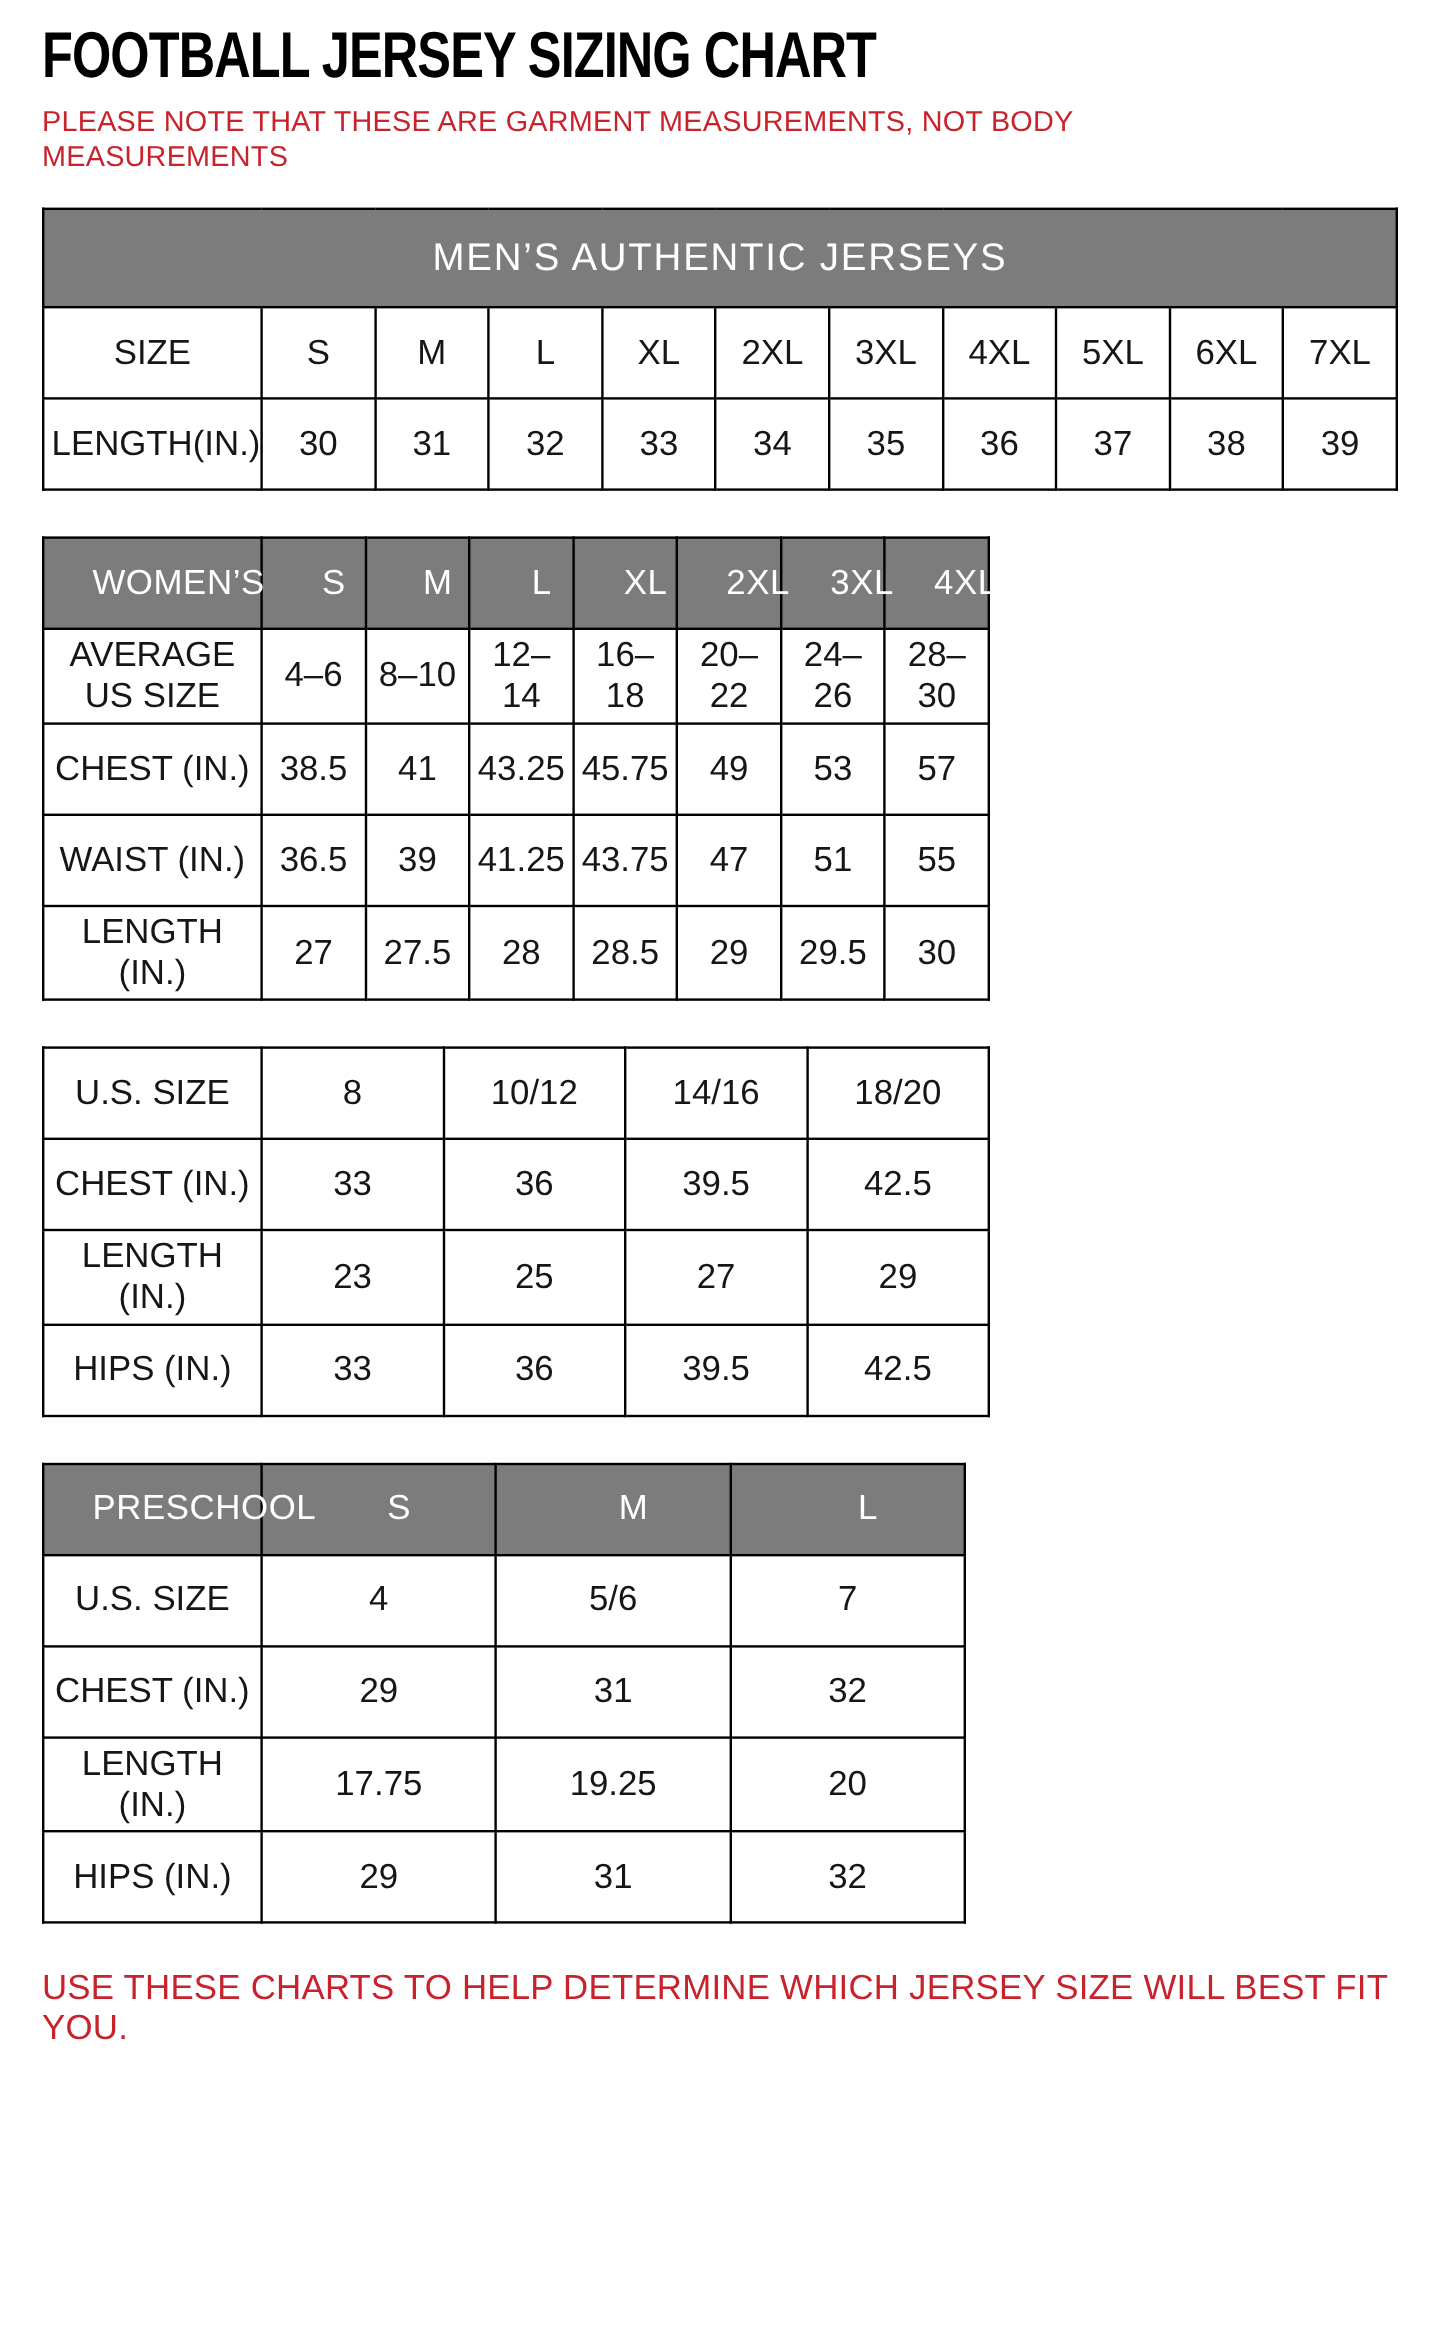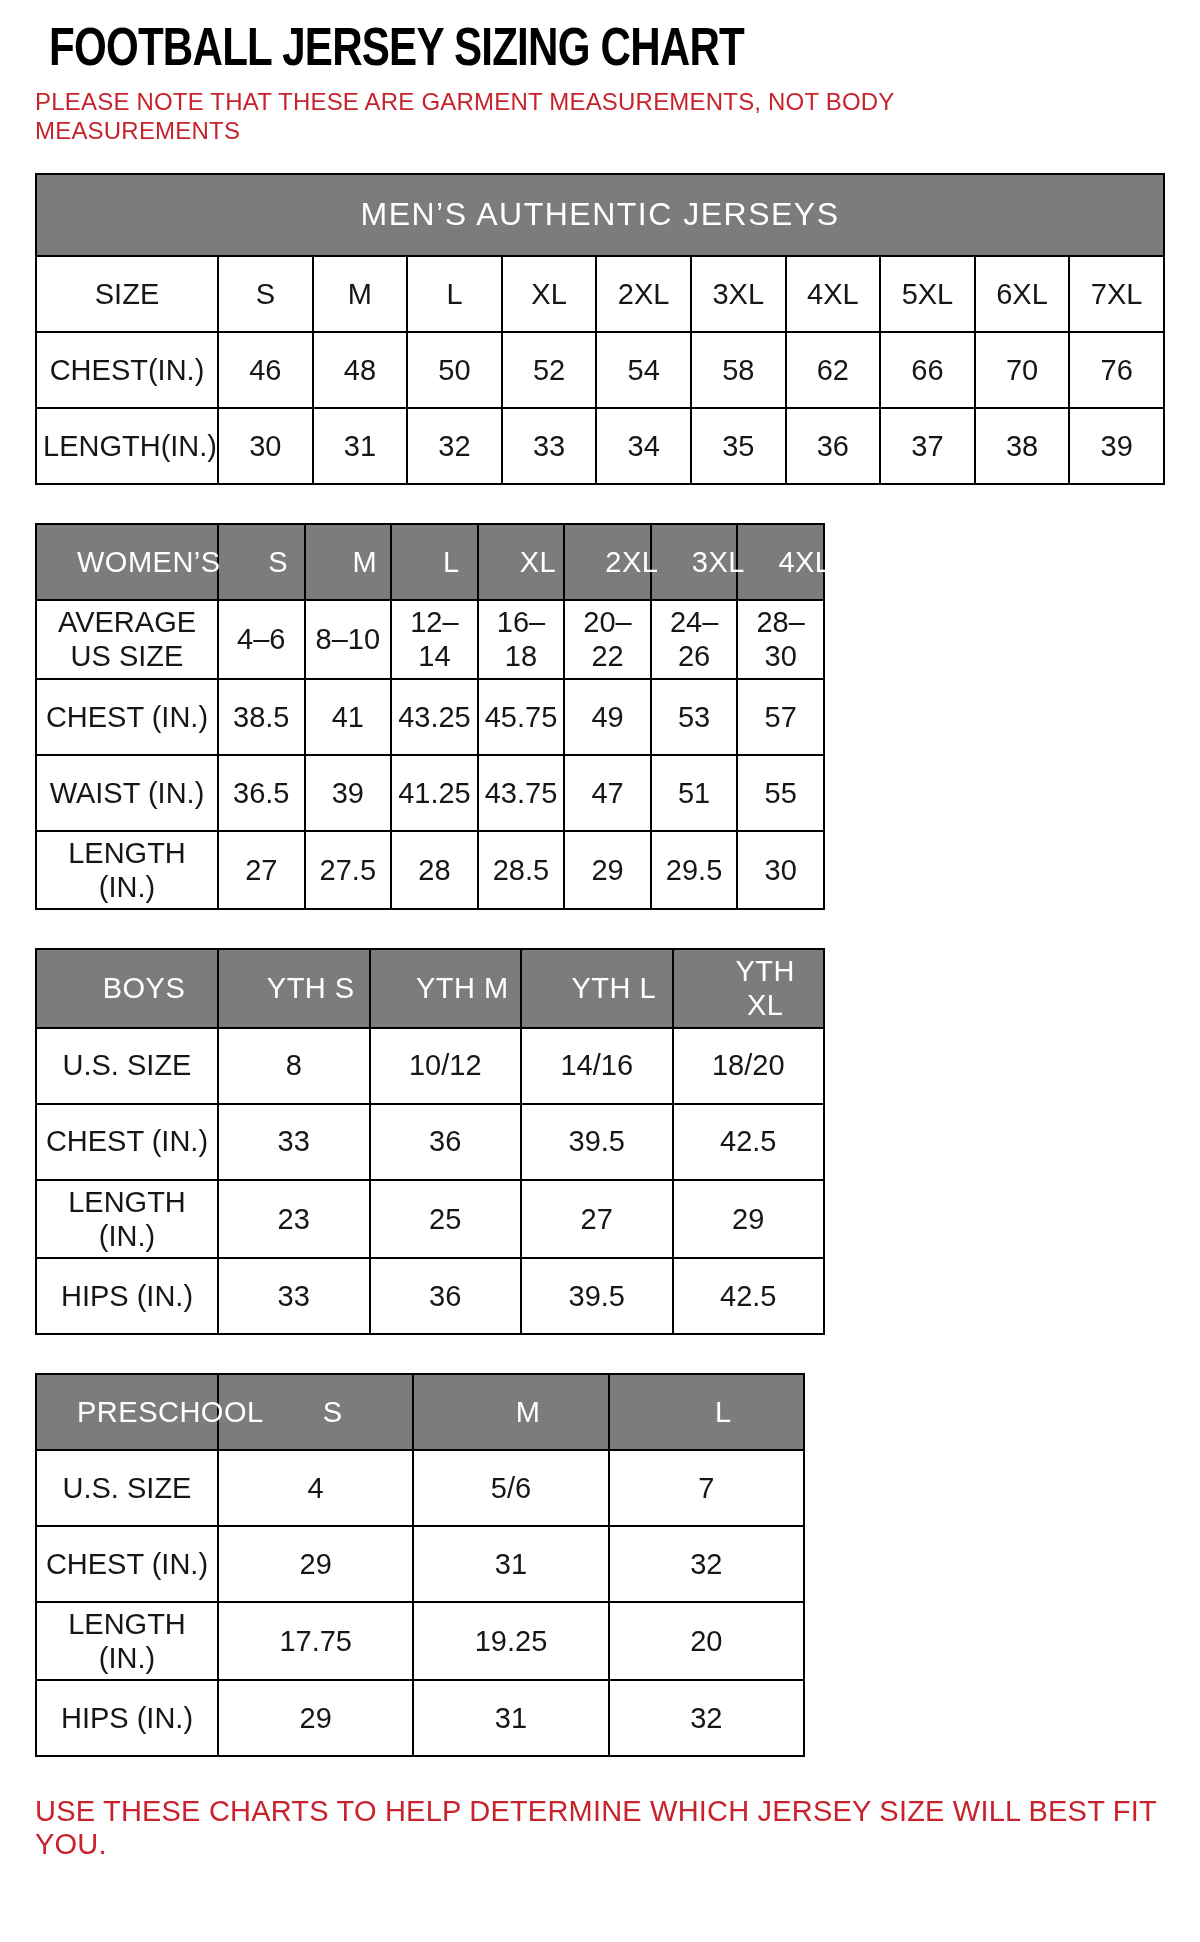--- a/index.html
+++ b/index.html
@@ -13,21 +13,21 @@
   body{
     width:1200px;
     min-height:1942px;
     background:#ffffff;
     font-family:"Liberation Sans","DejaVu Sans",sans-serif;
     color:var(--ink);
   }
   .page{ padding:18px 35px 24px; }
 
   .title{
-    margin:0 14px 12px;
+    margin:0 0 12px;
     font-size:54px;
     line-height:1.05;
     white-space:nowrap;
   }
   .title .condense{
     display:inline-block;
     transform:scaleX(0.78);
     transform-origin:left center;
     font-weight:900;
     letter-spacing:-1px;
@@ -120,33 +120,20 @@
           <td>L</td>
           <td>XL</td>
           <td>2XL</td>
           <td>3XL</td>
           <td>4XL</td>
           <td>5XL</td>
           <td>6XL</td>
           <td>7XL</td>
         </tr>
         <tr>
-          <th class="row-label">CHEST(IN.)</th>
-          <td>46</td>
-          <td>48</td>
-          <td>50</td>
-          <td>52</td>
-          <td>54</td>
-          <td>58</td>
-          <td>62</td>
-          <td>66</td>
-          <td>70</td>
-          <td>76</td>
-        </tr>
-        <tr>
           <th class="row-label">LENGTH(IN.)</th>
           <td>30</td>
           <td>31</td>
           <td>32</td>
           <td>33</td>
           <td>34</td>
           <td>35</td>
           <td>36</td>
           <td>37</td>
           <td>38</td>
@@ -223,27 +210,20 @@
   <table class="size-table boys">
       <colgroup>
         <col class="label-col">
         <col>
         <col>
         <col>
         <col>
       </colgroup>
       <tbody>
         <tr>
-          <th class="head">BOYS</th>
-          <th class="head">YTH S</th>
-          <th class="head">YTH M</th>
-          <th class="head">YTH L</th>
-          <th class="head">YTH XL</th>
-        </tr>
-        <tr>
           <th class="row-label">U.S. SIZE</th>
           <td>8</td>
           <td>10/12</td>
           <td>14/16</td>
           <td>18/20</td>
         </tr>
         <tr>
           <th class="row-label">CHEST (IN.)</th>
           <td>33</td>
           <td>36</td>

